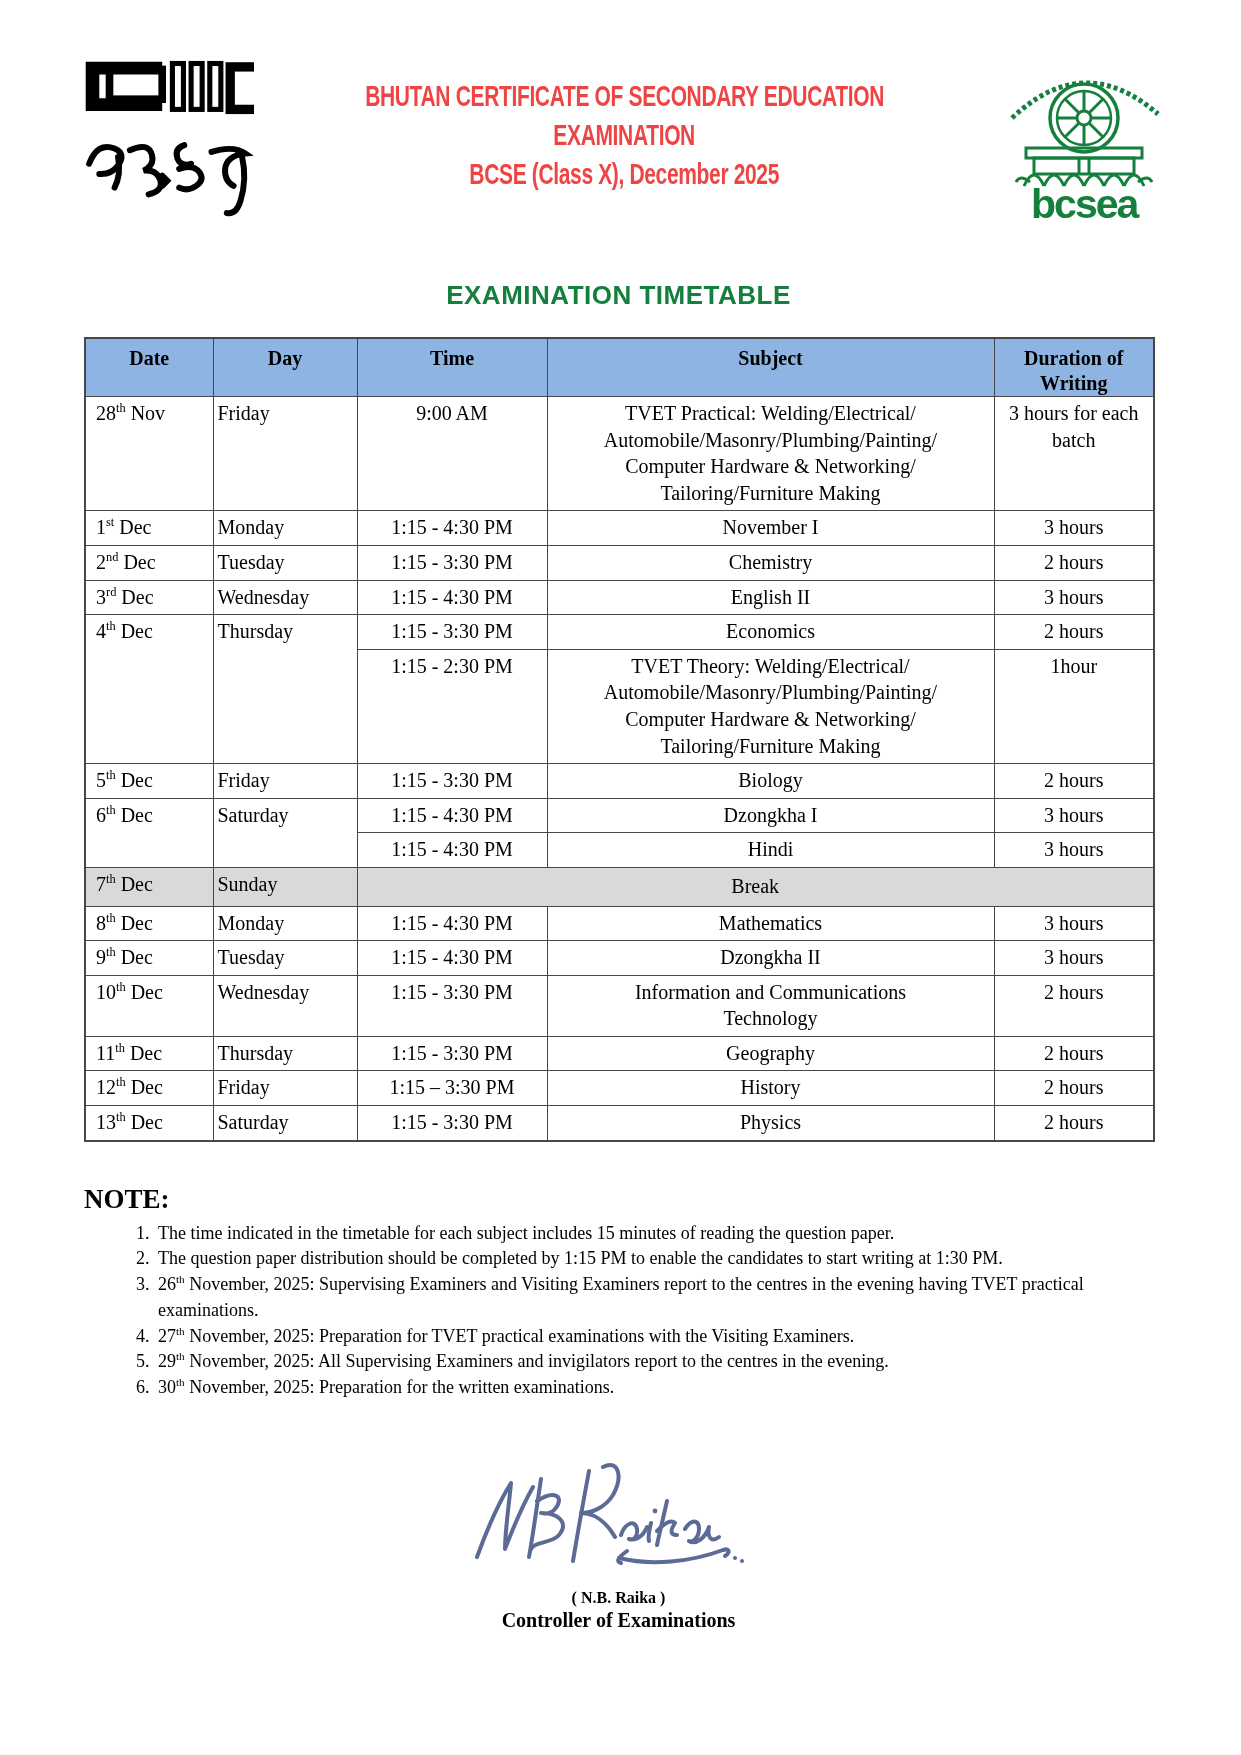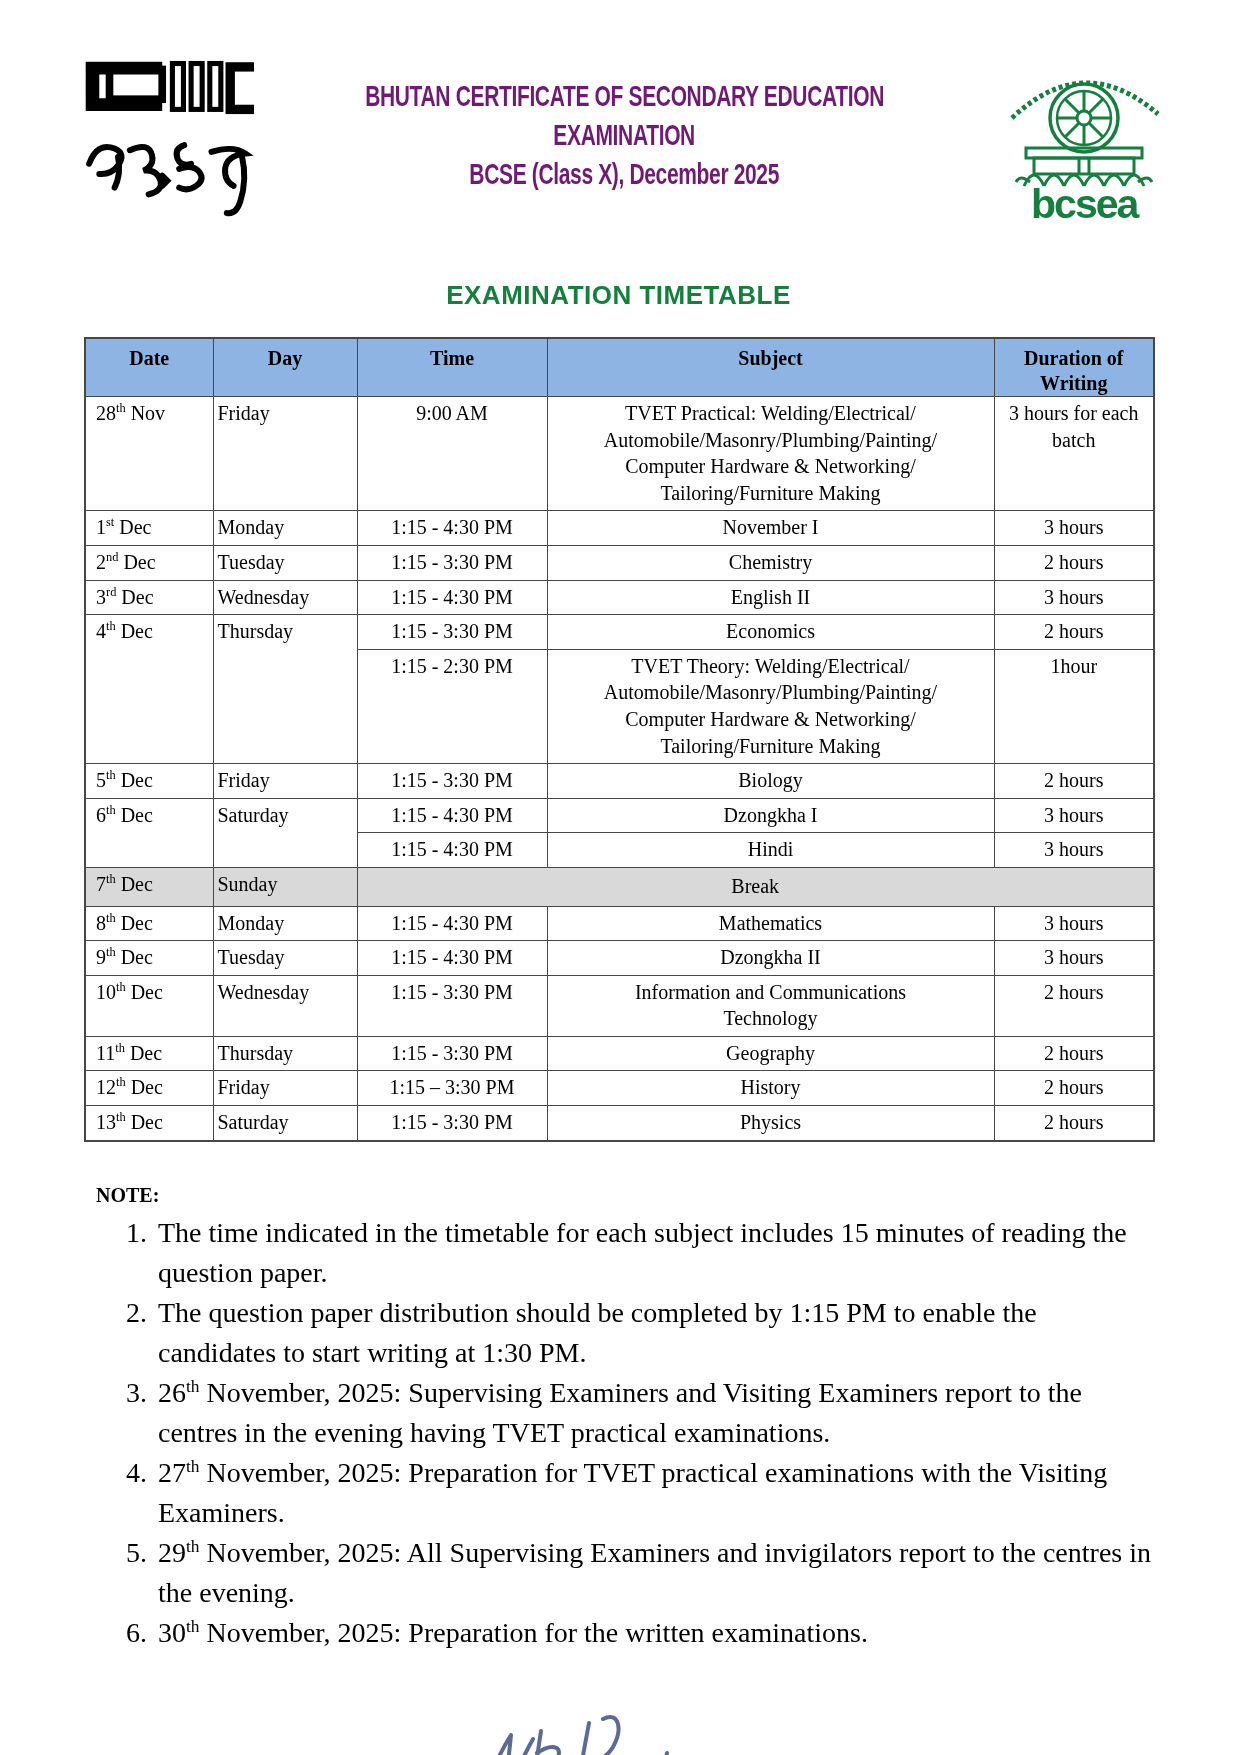--- a/index.html
+++ b/index.html
@@ -13,21 +13,21 @@
     font-family:"Liberation Serif","DejaVu Serif",serif;
     color:#000;
     overflow:hidden;
   }
 
   
   .doc-header { display:flex; align-items:flex-start; margin-top:56px; height:176px; }
   .sherig-logo { width:170px; flex:0 0 170px; }
   .titles { flex:1; text-align:center; padding-top:20px;
             font-family:"Liberation Sans",sans-serif; font-weight:700;
-            font-size:30px; line-height:39px; color:#701a75; }
+            font-size:30px; line-height:39px; color:#ef4444; }
   .titles .line { display:block; }
   .titles .line > span { display:inline-block; transform:scaleX(0.70); transform-origin:50% 50%;
                          white-space:nowrap; letter-spacing:-0.5px; }
   .bcsea { width:178px; flex:0 0 178px; text-align:center; }
   .bcsea-word { font-family:"Liberation Sans",sans-serif; font-weight:700;
                 font-size:41px; letter-spacing:-2px; margin-top:-8px; line-height:1;
                 color:var(--green,#157f3d); }
 
   
   .section-title { margin-top:48px; text-align:center;
@@ -48,22 +48,22 @@
   .td-day  { text-align:left; padding-left:4px; }
   .td-time { text-align:center; }
   .td-subject { text-align:center; white-space:pre-line; }
   .td-duration { text-align:center; white-space:pre-line; }
   tr.break-row td { background:var(--break-bg,#d9d9d9); }
   .td-break { text-align:center; padding:5px 6px 6px; }
   sup { font-size:0.62em; line-height:0; vertical-align:super; }
 
   
   .note-block { margin-top:42px; }
-  .note-label { font-weight:700; font-size:20px;margin-left:12px; }
-  ol.notes { margin-top:6px; padding-left:70px; font-size:28px; line-height:1.43; }
+  .note-label { font-weight:700; font-size:27px; }
+  ol.notes { margin-top:6px; padding-left:70px; font-size:18px; line-height:1.43; }
   ol.notes li { padding-left:4px; }
 
   
   .signature-block { margin-top:60px; text-align:center; }
   .sig-name { margin-top:14px; font-weight:700; font-size:16px; }
   .sig-title { margin-top:2px; font-weight:700; font-size:20px; }
 </style>
 </head>
 <body>
 

